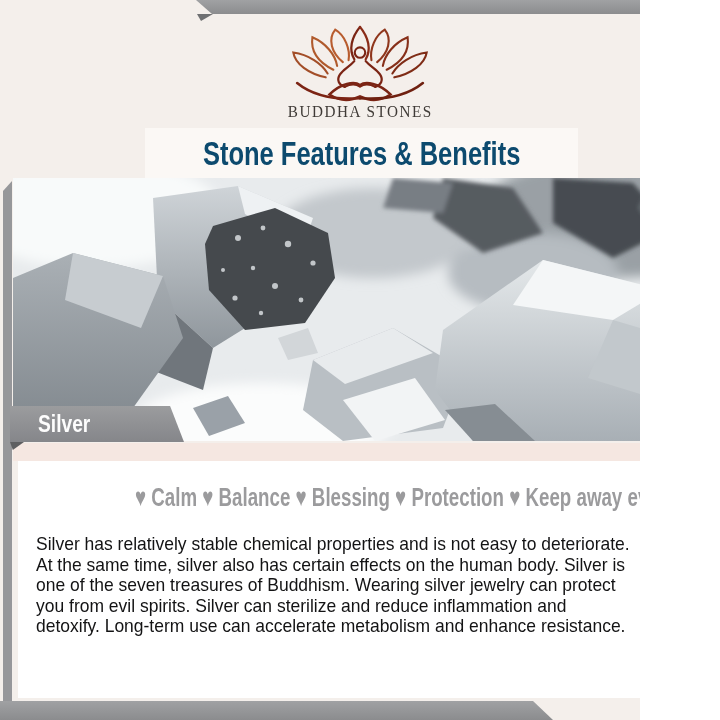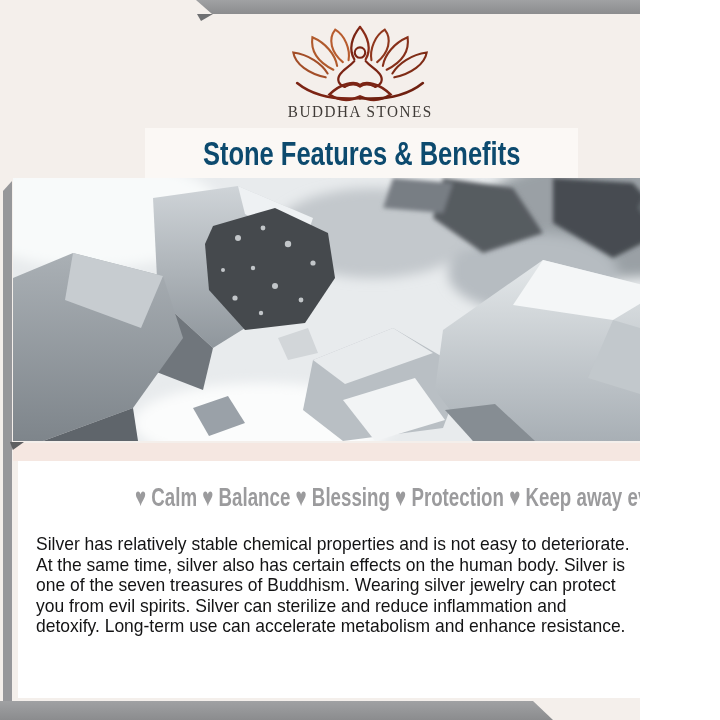--- a/index.html
+++ b/index.html
@@ -189,20 +189,23 @@
       <polygon points="430,152 530,82 650,112 695,182 695,263 460,263 422,212" fill="url(#gBright)"></polygon>
       <polygon points="530,82 650,112 600,142 500,127" fill="#f4f6f7"></polygon>
       <polygon points="460,263 432,232 482,226 522,263" fill="#868d93"></polygon>
       <polygon points="600,142 660,160 640,220 575,200" fill="#c2c8cc"></polygon>
 
       <polygon points="180,230 215,218 232,245 196,258" fill="#9aa1a8"></polygon>
       <polygon points="265,160 295,150 305,175 275,182" fill="#d2d6d9"></polygon>
     </svg>
   </div>
 
+  <div class="abs silver-banner">
+    <span>Silver</span>
+  </div>
   <div class="abs banner-fold"></div>
 
   <div class="abs card">
     <div class="benefits">
       <span>♥ Calm ♥ Balance ♥ Blessing ♥ Protection ♥ Keep away evil spirits ♥</span>
     </div>
     <div class="desc">
       <div>Silver has relatively stable chemical properties and is not easy to deteriorate.</div>
       <div>At the same time, silver also has certain effects on the human body. Silver is</div>
       <div>one of the seven treasures of Buddhism. Wearing silver jewelry can protect</div>

